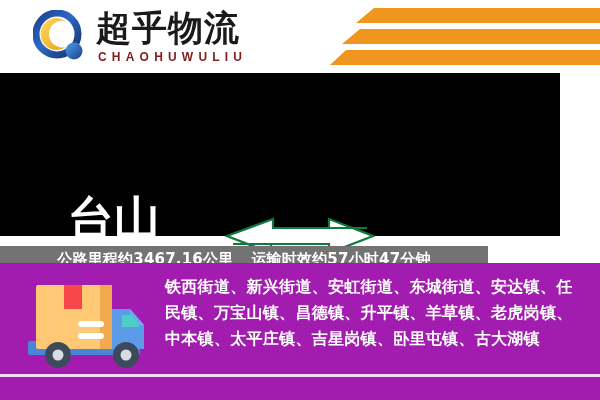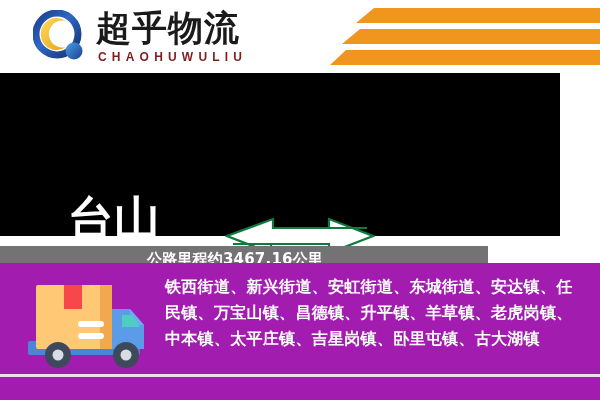--- a/index.html
+++ b/index.html
@@ -207,20 +207,21 @@
         <path d="M48 4 L48 13 L142 13 L142 13 L104 13 L104 4 L148 21 L104 38 L104 29 L8 29 L46 29 L46 38 L2 21 Z" fill="#ffffff" stroke="#0f7a3d" stroke-width="2.2" stroke-linejoin="miter"></path>
       </svg>
     </div>
 
     <div class="note-bottom">【往返运输】</div>
   </div>
 
   <div class="infobar">
     <span class="infobar-text">公路里程约3467.16公里</span>
     <span class="infobar-gap"></span>
+    <span class="infobar-text">运输时效约57小时47分钟</span>
   </div>
 
   <div class="bottom">
 
     <div class="truck-wrap">
       <svg width="128" height="94" viewBox="0 0 128 94">
 
         <rect x="2" y="62" width="112" height="14" rx="2" fill="#4a86d8"></rect>
 
         <path d="M84 30 L104 30 L118 46 L118 70 L84 70 Z" fill="#5b9be8"></path>

